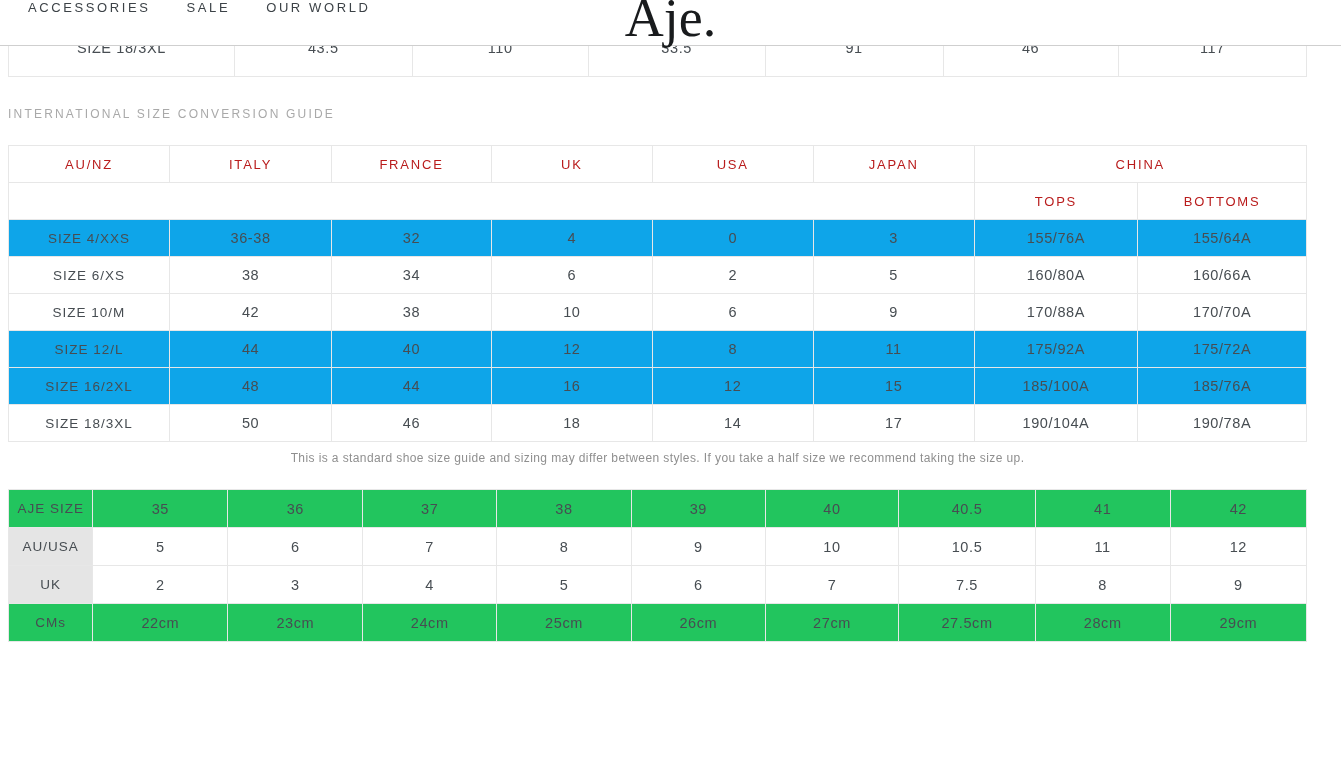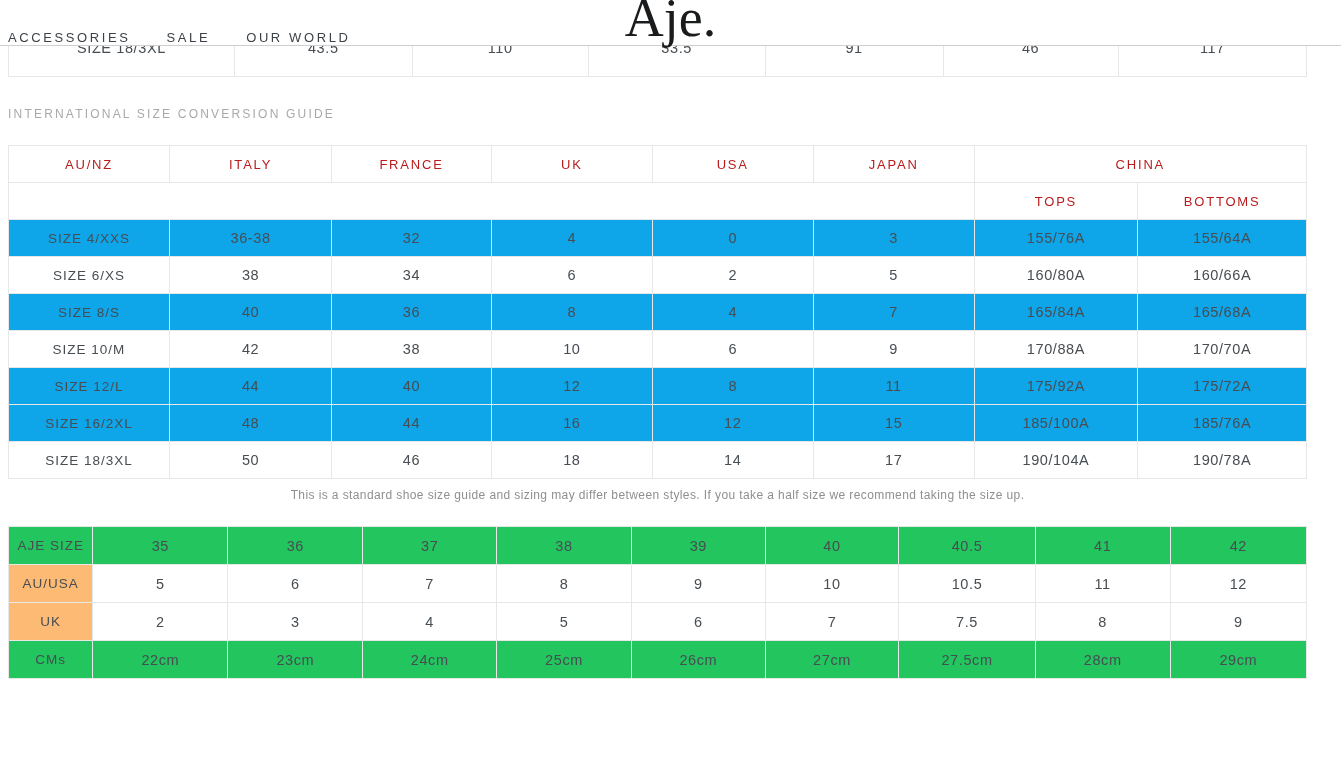--- a/index.html
+++ b/index.html
@@ -11,22 +11,22 @@
     color: #474d52;
   }
 
   
   .topnav {
     position: relative;
     height: 46px;
     background: #ffffff;
     border-bottom: 1px solid #cfcfcf;
     display: flex;
-    align-items: flex-end;
-    padding-left: 8px;
+    align-items: flex-start;
+    padding-left: 28px;
     gap: 36px;
     z-index: 5;
   }
   .nav-link {
     font-size: 13px;
     letter-spacing: 2.6px;
     color: #3c4247;
     text-transform: uppercase;
     cursor: pointer;
     white-space: nowrap;
@@ -91,21 +91,21 @@
   .intl-table { margin-top: 24px; }
   .intl-table th { height: 37px; font-size: 13px; letter-spacing: 1.8px; color: #b91c1c; }
   .intl-table td { height: 37px; font-size: 14.5px; letter-spacing: 0.6px; }
   .intl-table td.row-label { font-size: 13.5px; letter-spacing: 1px; }
   .intl-table .sub-empty { border-right: 1px solid #e7e7e7; }
   .intl-table tbody tr.stripe td { background: #0ea5e9; }
 
   
   .shoe-table { margin-top: 24px; }
   .shoe-table td { height: 38px; font-size: 14.5px; letter-spacing: 0.6px; }
-  .shoe-table td.row-label { background: #fdba74; font-size: 13.5px; letter-spacing: 1px; }
+  .shoe-table td.row-label { background: #e5e5e5; font-size: 13.5px; letter-spacing: 1px; }
   .shoe-table tr.stripe td { background: #22c55e; }
 </style>
 </head>
 <body>
 
 <header class="topnav">
   <span class="nav-link">ACCESSORIES</span>
   <span class="nav-link">SALE</span>
   <span class="nav-link">OUR WORLD</span>
   <span class="logo">Aje.</span>
@@ -180,30 +180,20 @@
       </tr>
       <tr>
         <td class="row-label">SIZE 6/XS</td>
         <td>38</td>
         <td>34</td>
         <td>6</td>
         <td>2</td>
         <td>5</td>
         <td>160/80A</td>
         <td>160/66A</td>
-      </tr>
-      <tr class="stripe">
-        <td class="row-label">SIZE 8/S</td>
-        <td>40</td>
-        <td>36</td>
-        <td>8</td>
-        <td>4</td>
-        <td>7</td>
-        <td>165/84A</td>
-        <td>165/68A</td>
       </tr>
       <tr>
         <td class="row-label">SIZE 10/M</td>
         <td>42</td>
         <td>38</td>
         <td>10</td>
         <td>6</td>
         <td>9</td>
         <td>170/88A</td>
         <td>170/70A</td>

